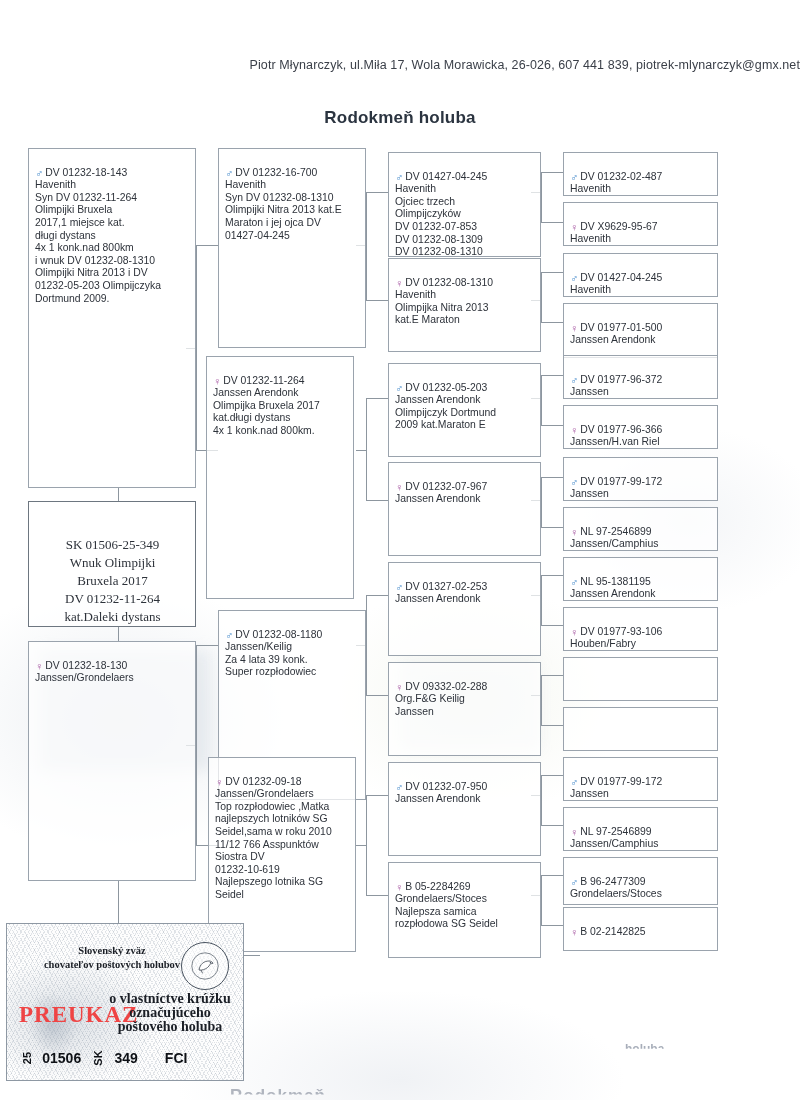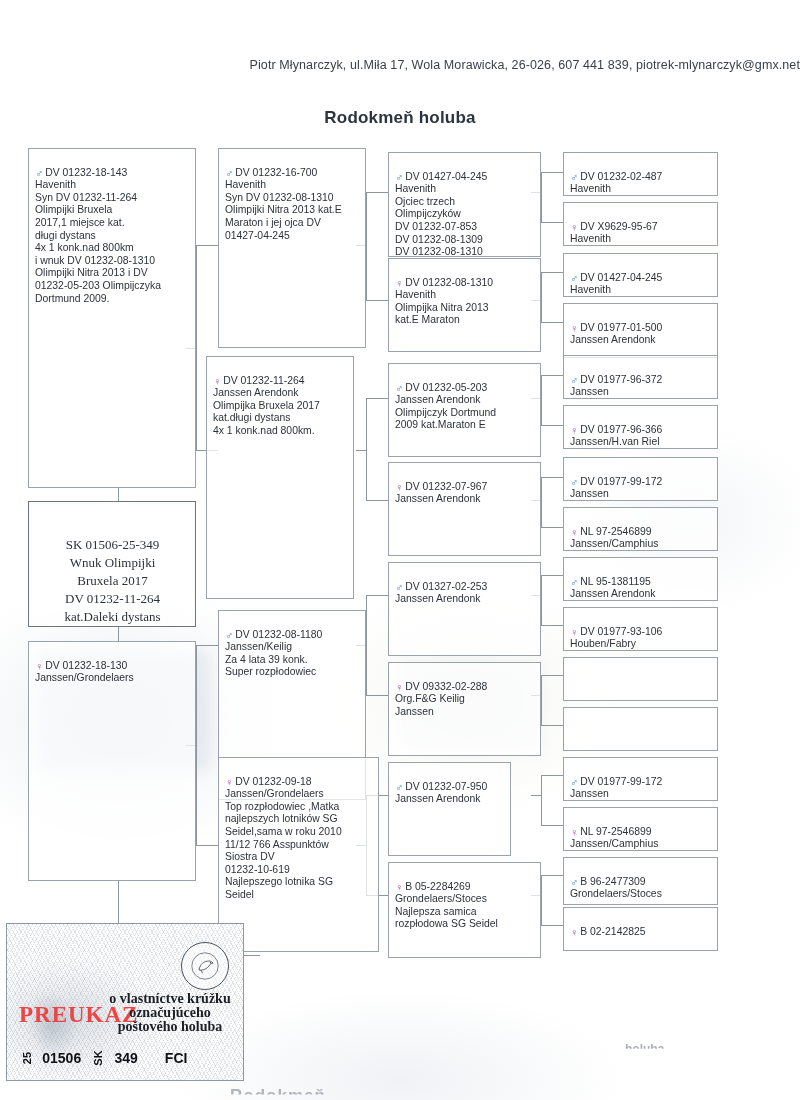--- a/index.html
+++ b/index.html
@@ -255,21 +255,21 @@
 Olimpijka Bruxela 2017
 kat.długi dystans
 4x 1 konk.nad 800km.</span>
 </div>
 <div class="box" style="left:218px;top:578px;width:148px;height:190px;margin-top:32px;">
   <span class="sym m">♂</span><span class="txt">DV 01232-08-1180
 Janssen/Keilig
 Za 4 lata 39 konk.
 Super rozpłodowiec</span>
 </div>
-<div class="box" style="left:218px;top:757px;width:161px;height:195px;">
+<div class="box" style="left:208px;top:757px;width:148px;height:195px;">
   <span class="sym f">♀</span><span class="txt">DV 01232-09-18
 Janssen/Grondelaers
 Top rozpłodowiec ,Matka
 najlepszych lotników SG
 Seidel,sama w roku 2010
 11/12 766 Asspunktów
 Siostra DV
 01232-10-619
 Najlepszego lotnika SG
 Seidel</span>
@@ -302,21 +302,21 @@
 </div>
 <div class="box" style="left:388px;top:562px;width:153px;height:94px;">
   <span class="sym m">♂</span><span class="txt">DV 01327-02-253
 Janssen Arendonk</span>
 </div>
 <div class="box" style="left:388px;top:662px;width:153px;height:94px;">
   <span class="sym f">♀</span><span class="txt">DV 09332-02-288
 Org.F&amp;G Keilig
 Janssen</span>
 </div>
-<div class="box" style="left:388px;top:762px;width:123px;height:94px;">
+<div class="box" style="left:388px;top:762px;width:153px;height:94px;">
   <span class="sym m">♂</span><span class="txt">DV 01232-07-950
 Janssen Arendonk</span>
 </div>
 <div class="box" style="left:388px;top:862px;width:153px;height:96px;">
   <span class="sym f">♀</span><span class="txt">B 05-2284269
 Grondelaers/Stoces
 Najlepsza samica
 rozpłodowa SG Seidel</span>
 </div>
 
@@ -378,20 +378,22 @@
   <span class="sym m">♂</span><span class="txt">B 96-2477309
 Grondelaers/Stoces</span>
 </div>
 <div class="box" style="left:563px;top:907px;width:155px;height:44px;">
   <span class="sym f">♀</span><span class="txt">B 02-2142825</span>
 </div>
 
 <div class="cert">
   <div class="guilloche"></div>
   <div class="cert-pigeon"></div>
+  <div class="cert-t1" style="white-space:pre-line;">Slovenský zväz
+chovateľov poštových holubov</div>
   <div class="cert-seal">
     <svg width="30" height="30" viewBox="0 0 30 30" aria-hidden="true">
       <circle cx="15" cy="15" r="13.2" fill="none" stroke="#4a5460" stroke-width="0.7"></circle>
       <path d="M9 19 C10 13 14 10 19 10 C21 10 22.6 11 23 12.4 C21.6 12 20.6 12.4 20 13.4 C19 15.4 17 17.6 13.6 18.6 C12 19.1 10.4 19.3 9 19 Z" fill="#ffffff" stroke="#3c4550" stroke-width="0.8"></path>
       <circle cx="20.4" cy="11.8" r="0.7" fill="#3c4550"></circle>
       <path d="M11 19 L12.6 22.4" stroke="#3c4550" stroke-width="0.8" fill="none"></path>
     </svg>
   </div>
   <div class="cert-big">PREUKAZ</div>
   <div class="cert-t2" style="white-space:pre-line;">o vlastníctve krúžku

